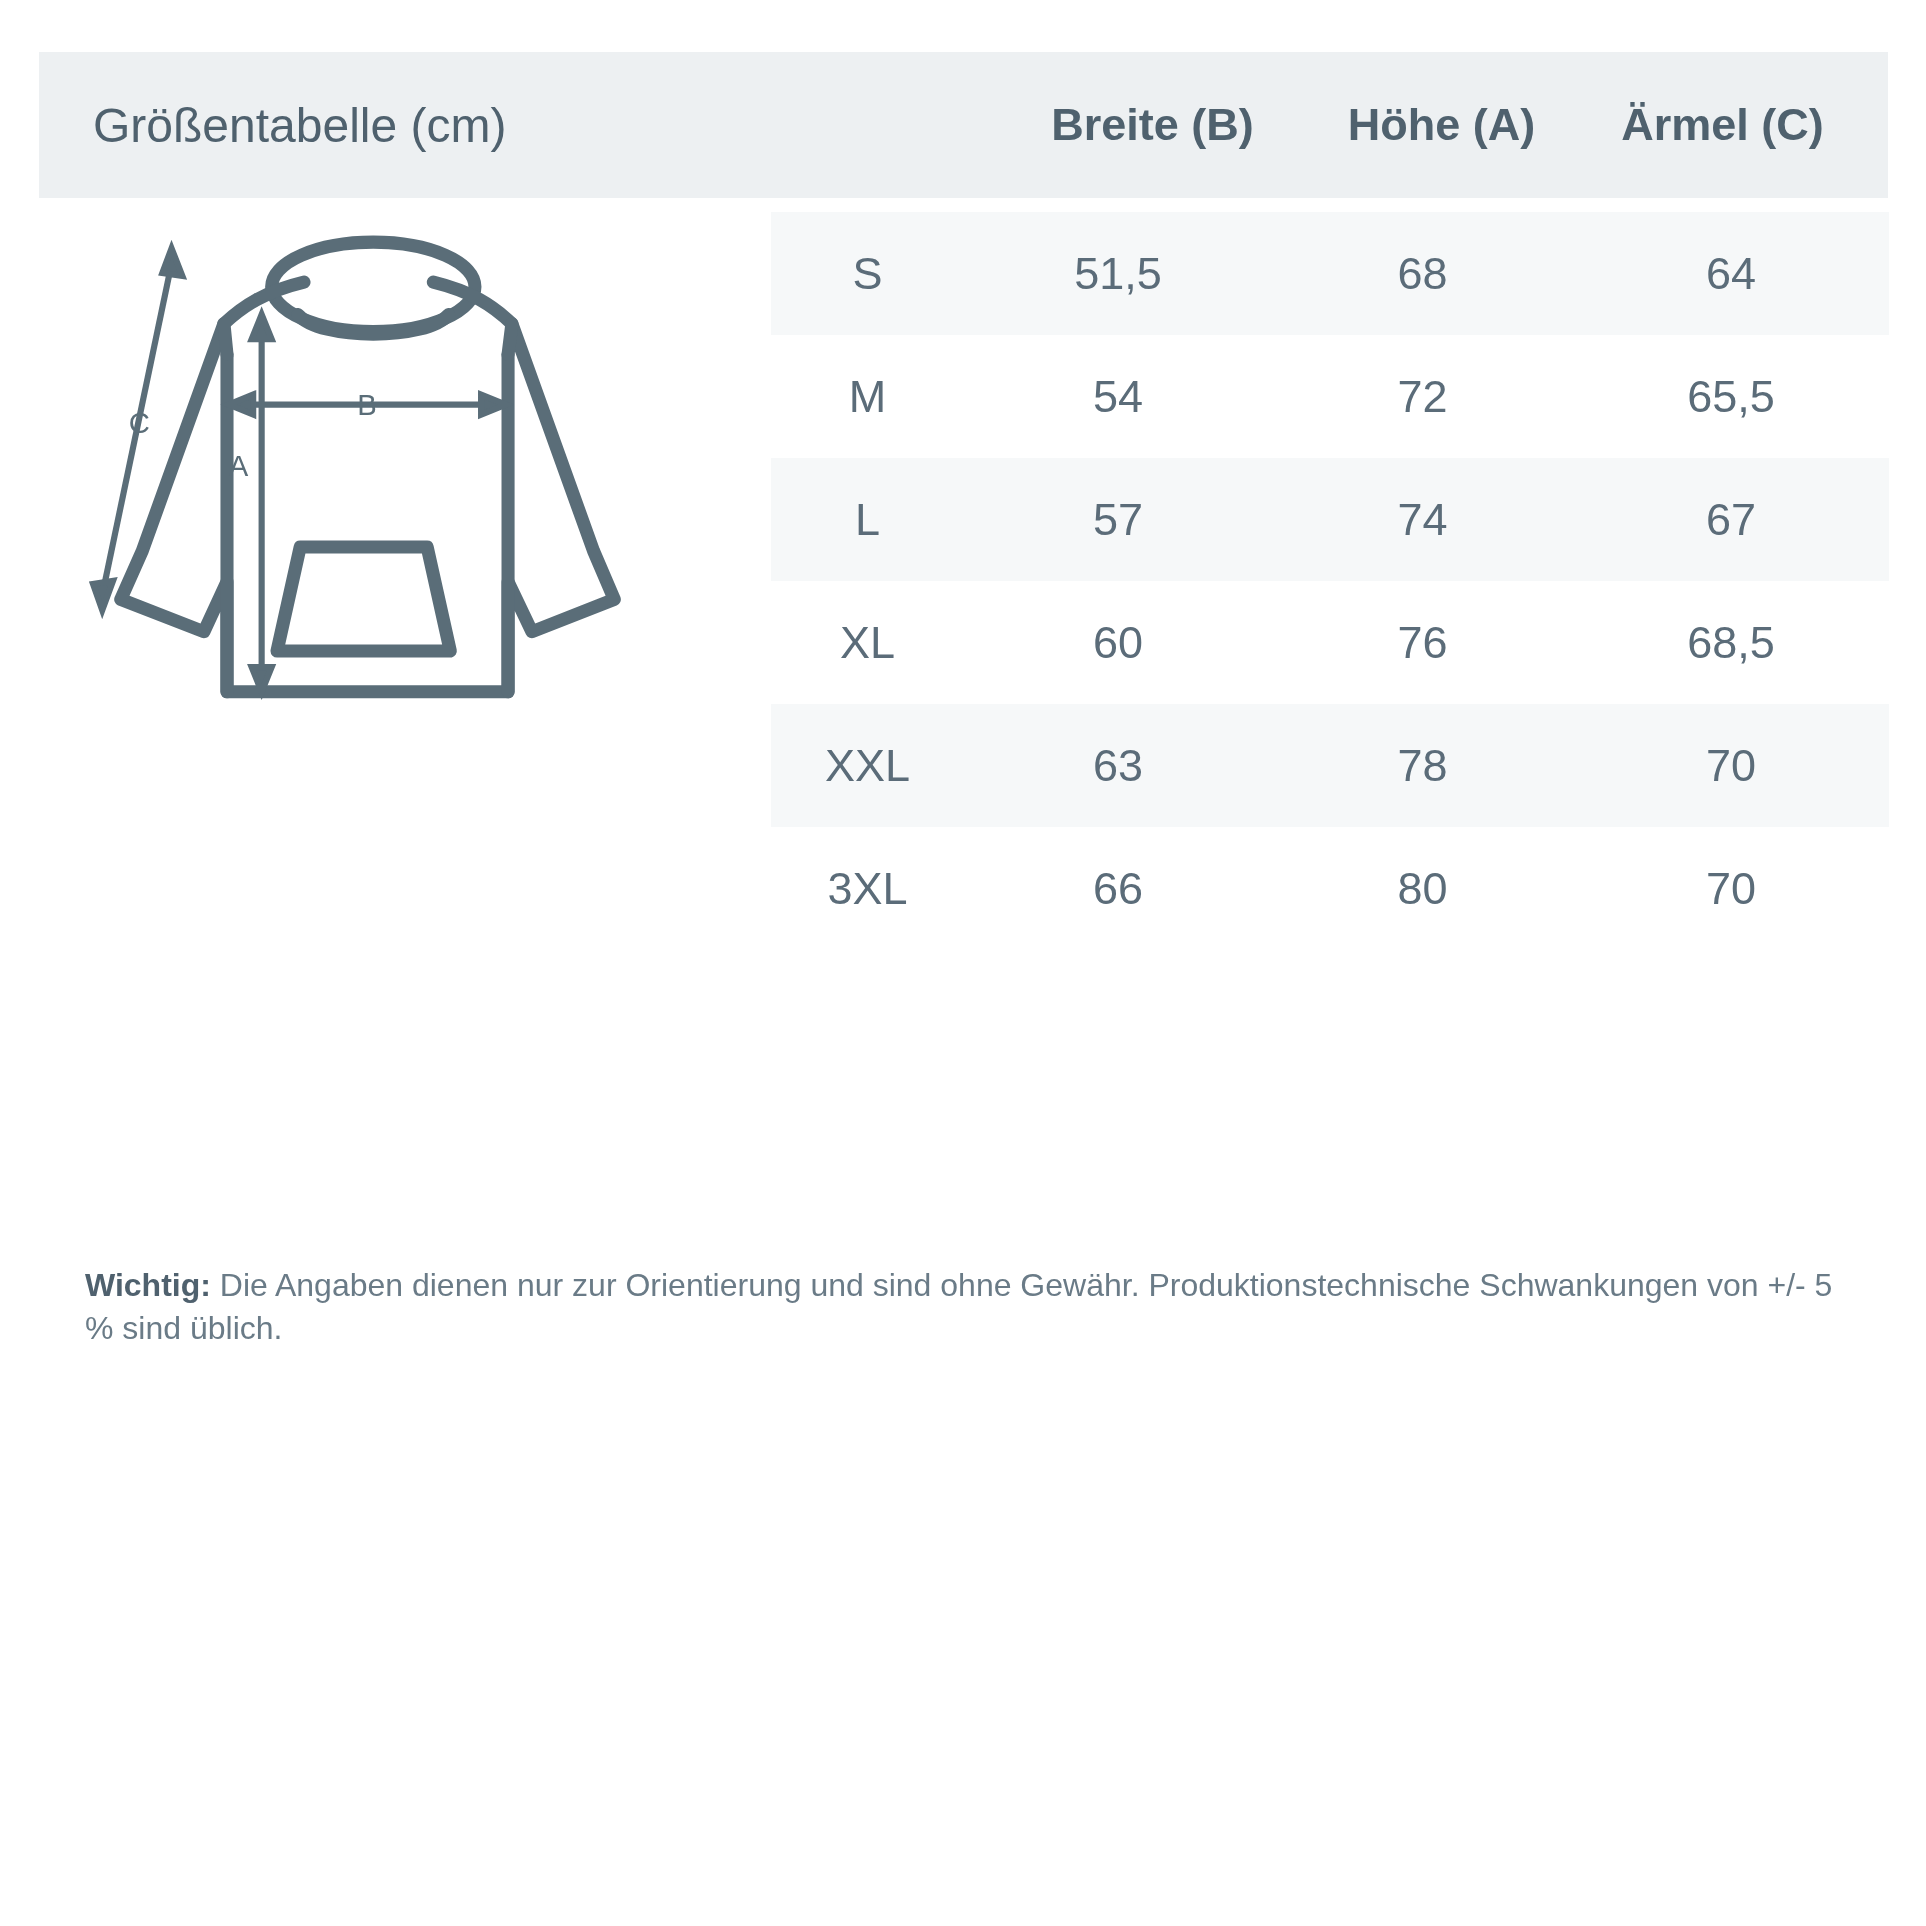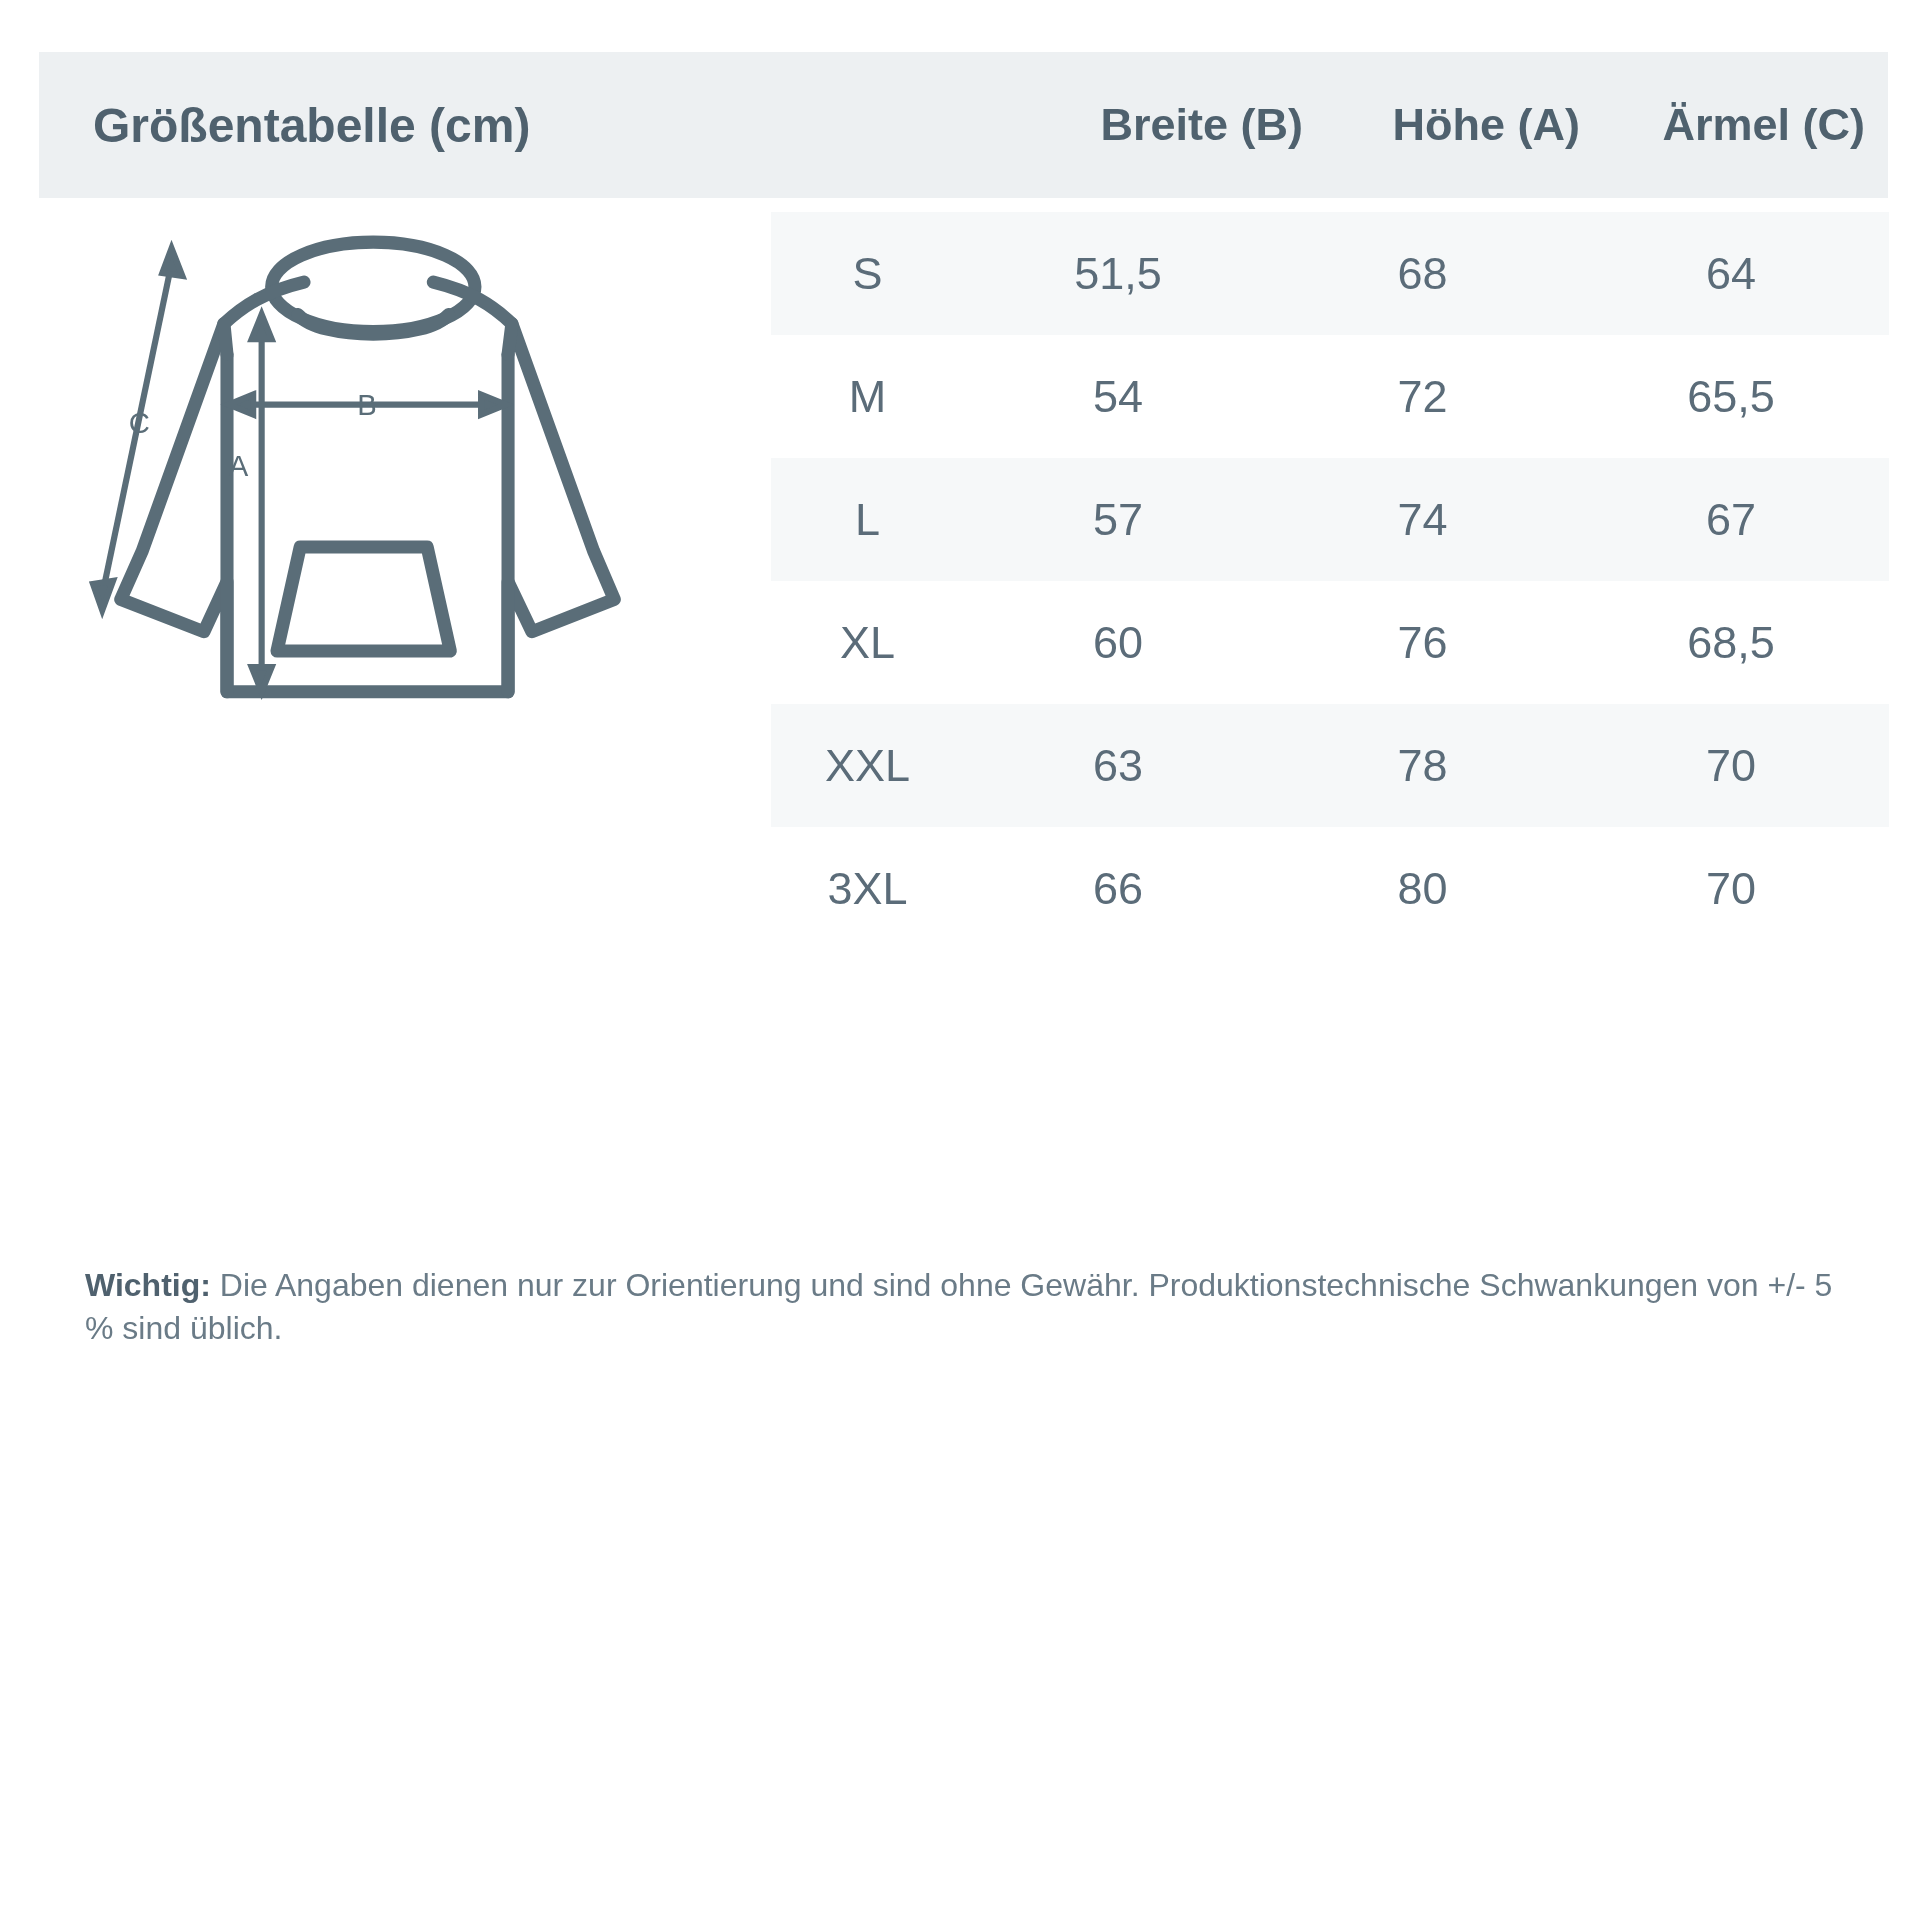--- a/index.html
+++ b/index.html
@@ -28,39 +28,39 @@
     left: 39px;
     top: 52px;
     width: 1849px;
     height: 146px;
     background: #edf0f2;
     display: flex;
     align-items: center;
   }
   .header-title {
     font-size: 48px;
-    font-weight: bold;
+    font-weight: normal;
     color: #4f616e;
     margin-left: 54px;
     white-space: nowrap;
   }
   .header-cols {
     position: absolute;
     left: 786px;
     top: 0;
     width: 1102px;
     height: 146px;
     display: flex;
     align-items: center;
   }
   .header-col {
     font-size: 45px;
     font-weight: bold;
     color: #4f616e;
-    text-align: right;
+    text-align: center;
     white-space: nowrap;
   }
   .hc-size  { width: 177px; }
   .hc-b     { width: 301px; }
   .hc-a     { width: 277px; }
   .hc-c     { width: 285px; }
 
   
   .illustration {
     position: absolute;

